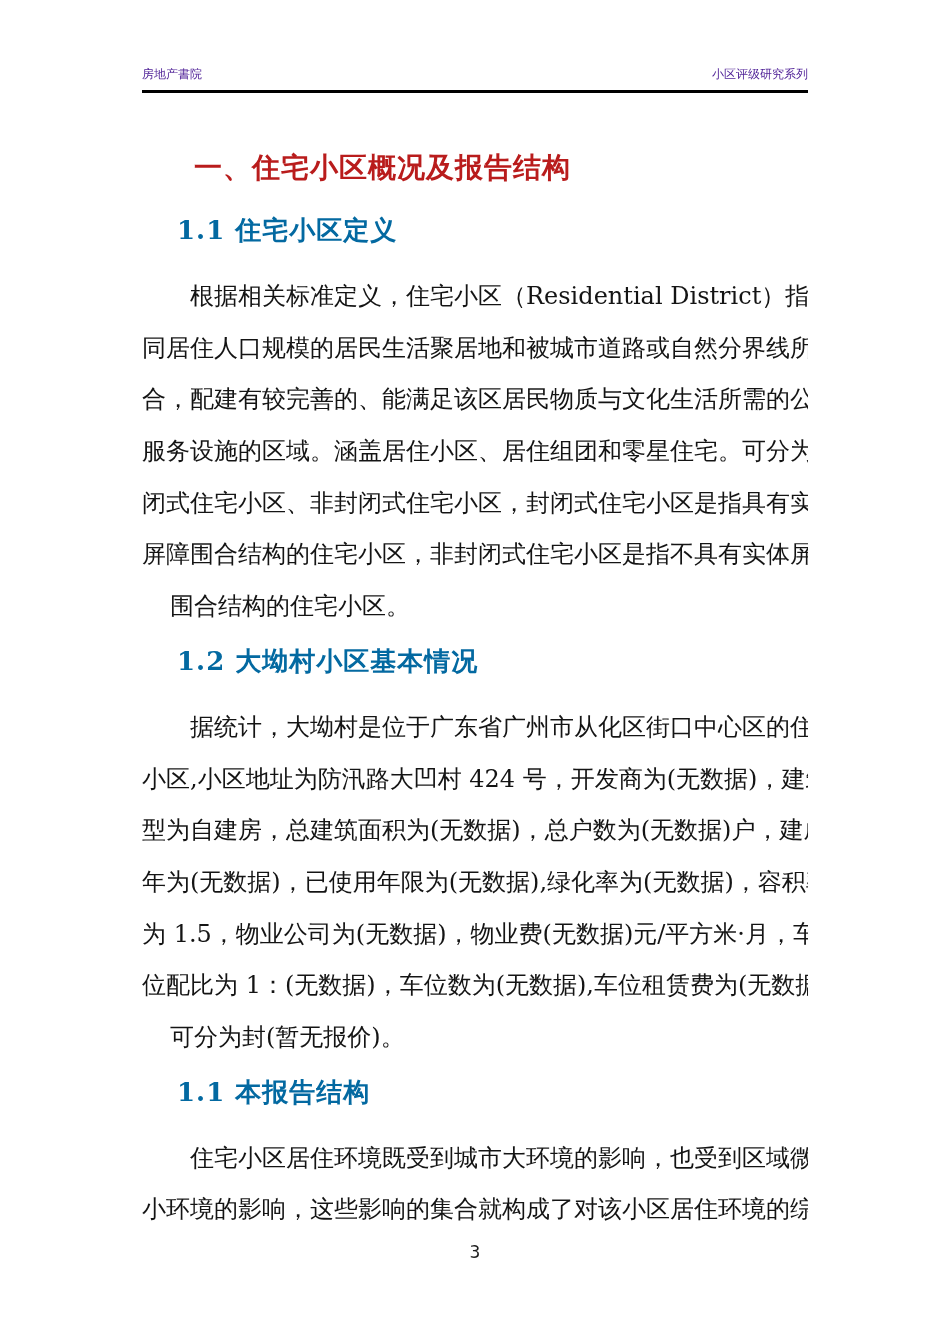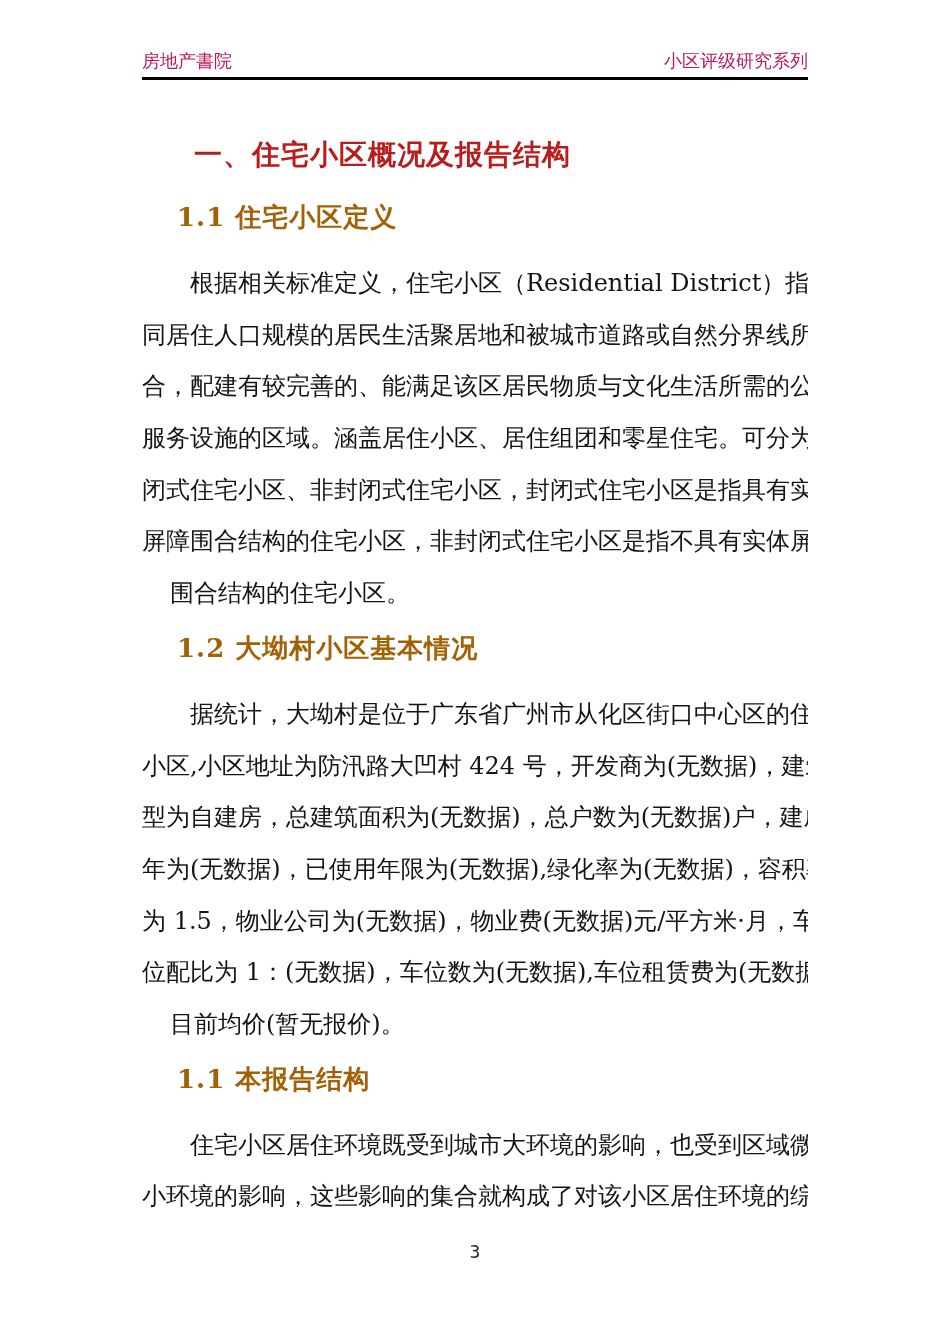--- a/index.html
+++ b/index.html
@@ -17,28 +17,28 @@
   }
   .page {
     box-sizing: border-box;
     width: 950px;
     height: 1344px;
     padding: 0 142px;
     position: relative;
   }
   
   .header {
-    padding-top: 50px;
+    padding-top: 63px;
     display: flex;
     justify-content: space-between;
     align-items: flex-end;
     font-family: "DejaVu Sans", "Liberation Sans", sans-serif;
-    font-size: 18px;
+    font-size: 12px;
     line-height: 22px;
-    color: #be185d;
+    color: #4c1d95;
   }
   .header-rule {
     height: 0;
     border-bottom: 3px solid #000000;
     margin-top: 5px;
   }
   
   .chapter-heading {
     margin: 55px 0 0 0;
     padding-left: 52px;
@@ -48,21 +48,21 @@
     letter-spacing: 1px;
     color: #b91c1c;
   }
   .section-heading {
     margin: 24px 0 0 0;
     padding-left: 35px;
     font-size: 26px;
     line-height: 37px;
     font-weight: bold;
     letter-spacing: 1px;
-    color: #a16207;
+    color: #0369a1;
   }
   .section-heading.tight {
     margin-top: 10px;
   }
   
   .para {
     margin-top: 22px;
     font-size: 24px;
     color: #141414;
   }
@@ -122,21 +122,21 @@
 
   <div class="section-heading tight">1.2 大坳村小区基本情况</div>
 
   <div class="para">
       <div class="line indent">据统计，大坳村是位于广东省广州市从化区街口中心区的住宅</div>
       <div class="line">小区,小区地址为防汛路大凹村 424 号，开发商为(无数据)，建筑类</div>
       <div class="line">型为自建房，总建筑面积为(无数据)，总户数为(无数据)户，建成</div>
       <div class="line">年为(无数据)，已使用年限为(无数据),绿化率为(无数据)，容积率</div>
       <div class="line">为 1.5，物业公司为(无数据)，物业费(无数据)元/平方米·月，车</div>
       <div class="line">位配比为 1：(无数据)，车位数为(无数据),车位租赁费为(无数据),</div>
-      <div class="line no-justify">目前均价(暂无报价)。</div>
+      <div class="line no-justify">可分为封(暂无报价)。</div>
     </div>
 
   <div class="section-heading tight">1.1 本报告结构</div>
 
   <div class="para">
       <div class="line indent">住宅小区居住环境既受到城市大环境的影响，也受到区域微观</div>
       <div class="line">小环境的影响，这些影响的集合就构成了对该小区居住环境的综合</div>
     </div>
 
   <div class="footer">

